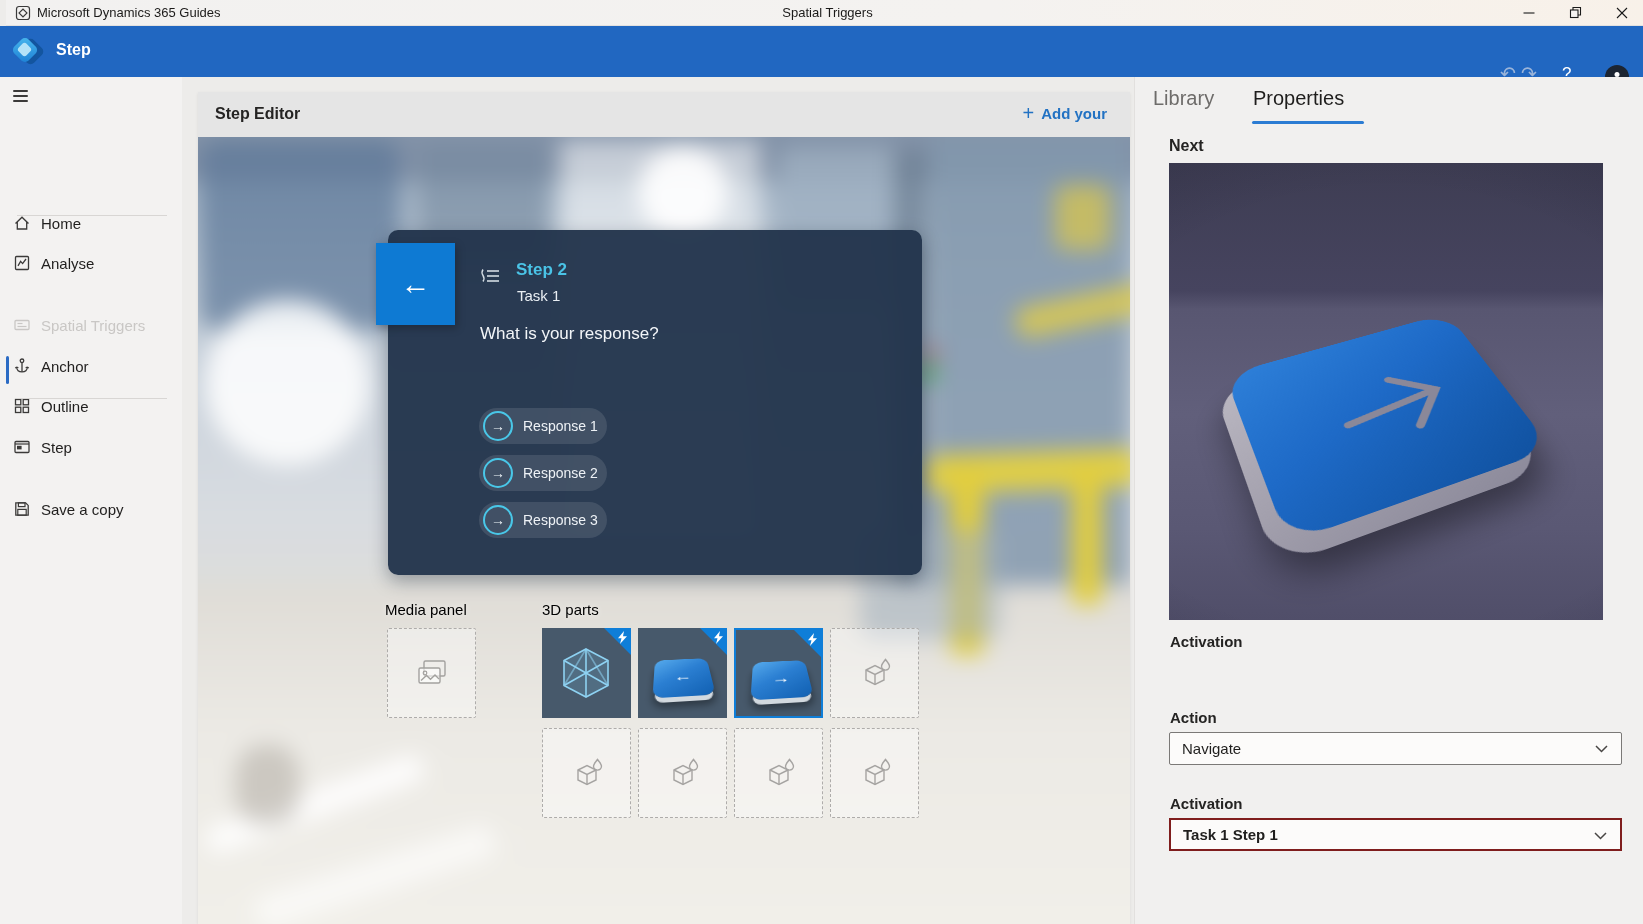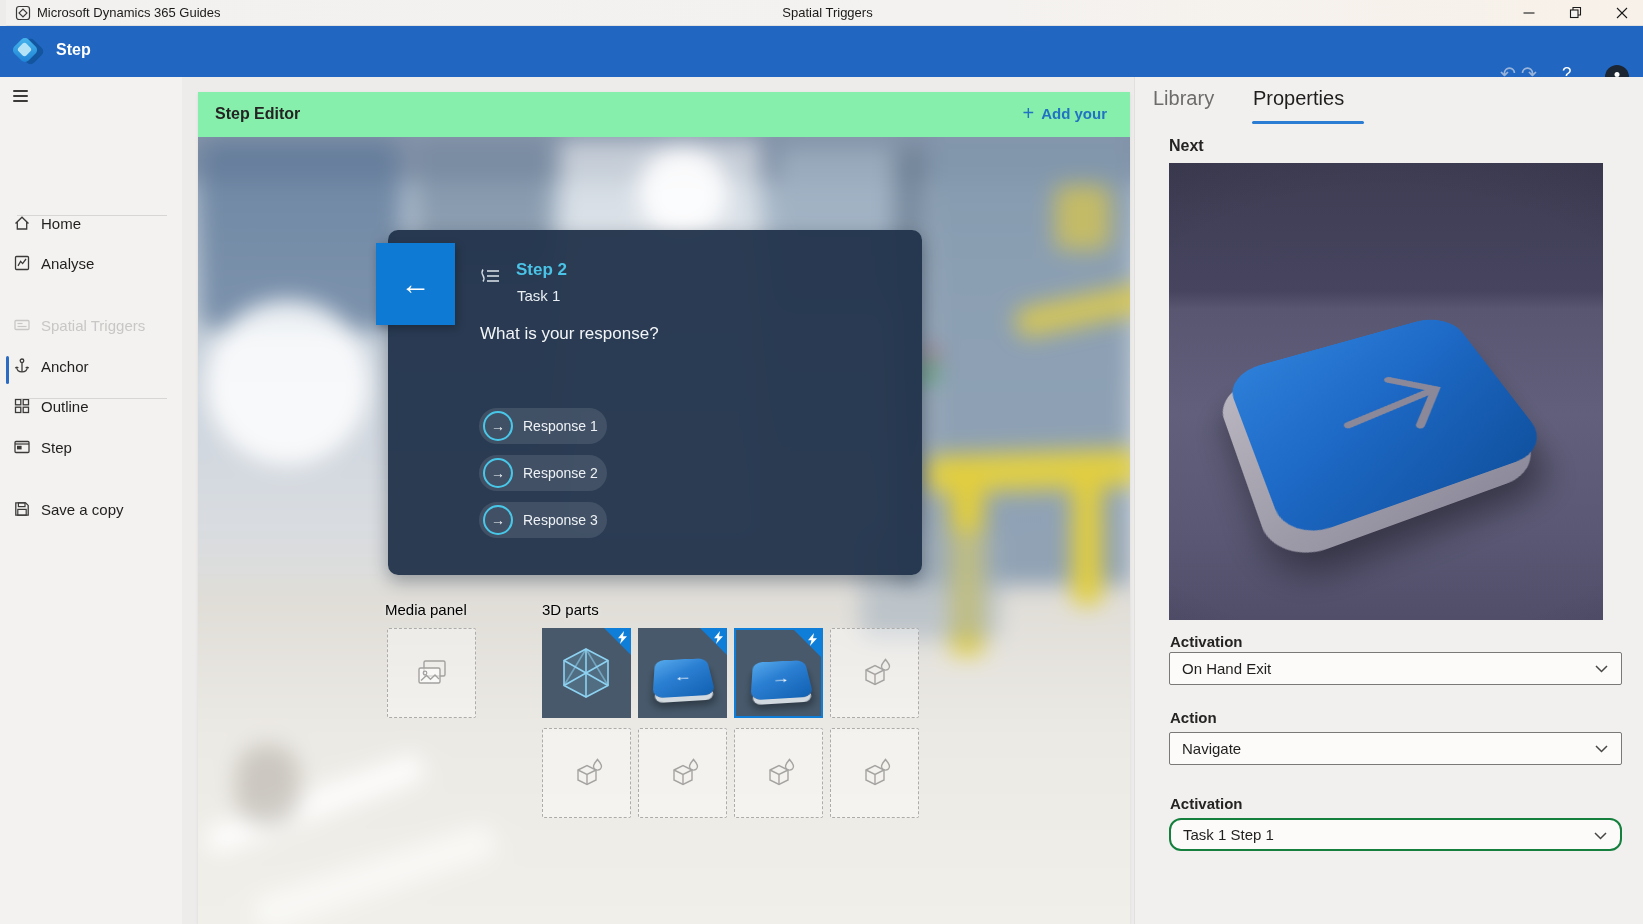--- a/index.html
+++ b/index.html
@@ -37,21 +37,21 @@
   .nav-item{position:absolute;left:0;width:182px;height:30px;display:flex;align-items:center;cursor:pointer;}
   .nav-item svg{position:absolute;left:13px;}
   .nav-item .lbl{position:absolute;left:41px;font-size:15px;color:#201f1e;white-space:nowrap;}
   .nav-item.disabled .lbl{color:#c9c7c5;}
   .nav-divider{position:absolute;left:17px;width:150px;height:1px;background:#d8d6d4;}
   #sel-bar{position:absolute;left:6px;top:279px;width:3px;height:28px;border-radius:2px;background:#2b6bc4;}
 
   
   #main-card{position:absolute;left:198px;top:92px;width:932px;height:832px;background:#fff;
     box-shadow:0 1px 3px rgba(0,0,0,.08);}
-  #editor-header{position:absolute;left:0;top:0;width:932px;height:45px;background:#86efac;}
+  #editor-header{position:absolute;left:0;top:0;width:932px;height:45px;background:#e5e5e5;}
   #editor-title{position:absolute;left:17px;top:13px;font-size:16px;font-weight:bold;color:#252423;}
   #add-step{position:absolute;right:23px;top:11px;display:flex;align-items:center;cursor:pointer;color:#2272c3;}
   #add-step .plus{font-size:20px;font-weight:400;margin-right:7px;line-height:20px;}
   #add-step .txt{font-size:15px;font-weight:bold;}
 
   
   #scene{position:absolute;left:0;top:45px;width:932px;height:787px;overflow:hidden;background:#ccd3da;}
   #scene-blur{position:absolute;left:-30px;top:-30px;right:-30px;bottom:-30px;filter:blur(11px);}
   #scene-blur .sh{position:absolute;}
   #scene-base{position:absolute;inset:0;background:linear-gradient(180deg,#8494a8 0%,#9fb0c2 7%,#bcc8d4 20%,#ccd4dd 34%,#d8dce1 48%,#e0ded8 62%,#eae7e1 78%,#f1eee8 100%);}
@@ -100,21 +100,21 @@
   #prev-wrap{position:absolute;left:78px;top:128px;width:266px;height:238px;
     transform:perspective(800px) rotateX(48deg) rotate(-25deg) skewX(-4deg);}
   #prev-base{position:absolute;inset:0;transform:translate(-16px,20px);border-radius:46px;
     background:linear-gradient(160deg,#bbb8c2 0%,#a3a0ad 55%,#8b899a 100%);box-shadow:0 22px 34px rgba(0,0,0,.4);}
   #prev-face{position:absolute;inset:0;border-radius:40px;
     background:linear-gradient(150deg,#2e80d9 0%,#1e6ac7 45%,#10519f 100%);}
   #prev-face svg{position:absolute;right:38px;top:64px;}
   .prop-label{position:absolute;left:35px;font-size:15px;font-weight:bold;color:#252423;}
   .dropdown{position:absolute;left:34px;width:453px;height:33px;background:#fcfbfa;border:1px solid #7b7977;
     border-radius:2px;box-sizing:border-box;display:flex;align-items:center;cursor:pointer;}
-  .dropdown.strong{border:2px solid #15803d;border-radius:12px;}
+  .dropdown.strong{border:2px solid #7f1d1d;border-radius:0;font-weight:bold;}
   .dropdown .val{margin-left:12px;font-size:15px;color:#201f1e;}
   .dropdown svg{position:absolute;right:13px;top:12px;}
 
   svg{display:block;}
 </style>
 </head>
 <body>
 
 <div id="app">
 
@@ -418,26 +418,20 @@
             <g fill="none" stroke="#8a8899" stroke-width="9" stroke-linecap="round">
               <line x1="18" y1="62" x2="118" y2="50"></line>
               <polyline points="80,16 120,50 84,92"></polyline>
             </g>
           </svg>
         </div>
       </div>
     </div>
 
     <span class="prop-label" style="top:556px;">Activation</span>
-    <div class="dropdown" style="top:575px;">
-      <span class="val">On Hand Exit</span>
-      <svg width="13" height="8" viewBox="0 0 13 8">
-          <polyline points="1,1 6.5,6.5 12,1" fill="none" stroke="#484644" stroke-width="1.5"></polyline>
-        </svg>
-    </div>
 
     <span class="prop-label" style="top:632px;">Action</span>
     <div class="dropdown" style="top:655px;">
       <span class="val">Navigate</span>
       <svg width="13" height="8" viewBox="0 0 13 8">
           <polyline points="1,1 6.5,6.5 12,1" fill="none" stroke="#484644" stroke-width="1.5"></polyline>
         </svg>
     </div>
 
     <span class="prop-label" style="top:718px;">Activation</span>

